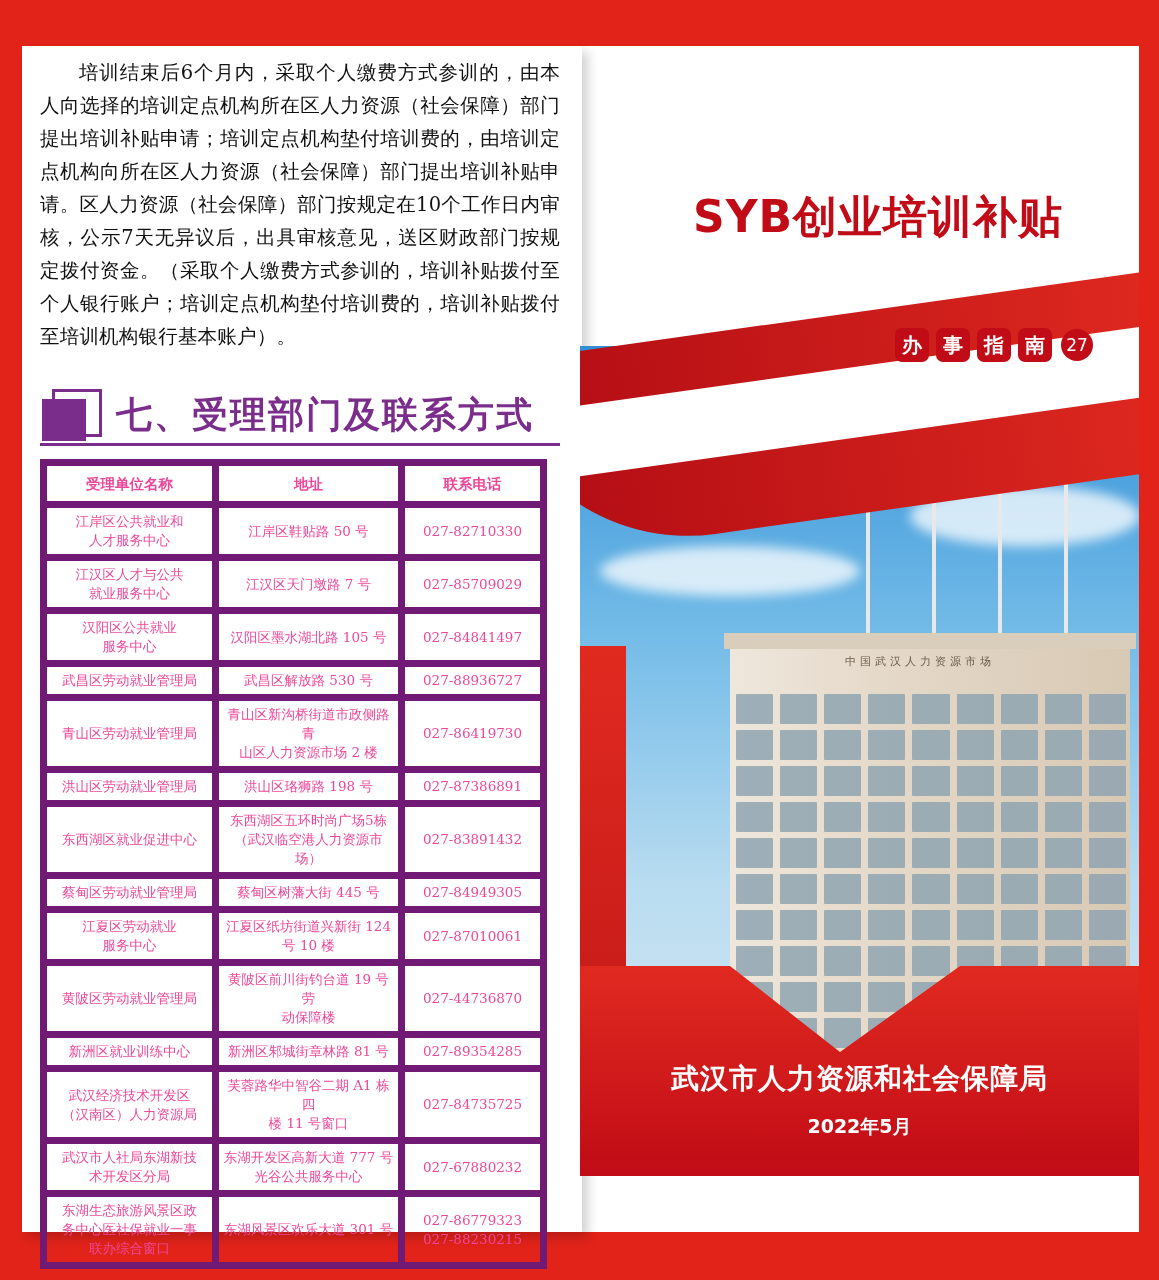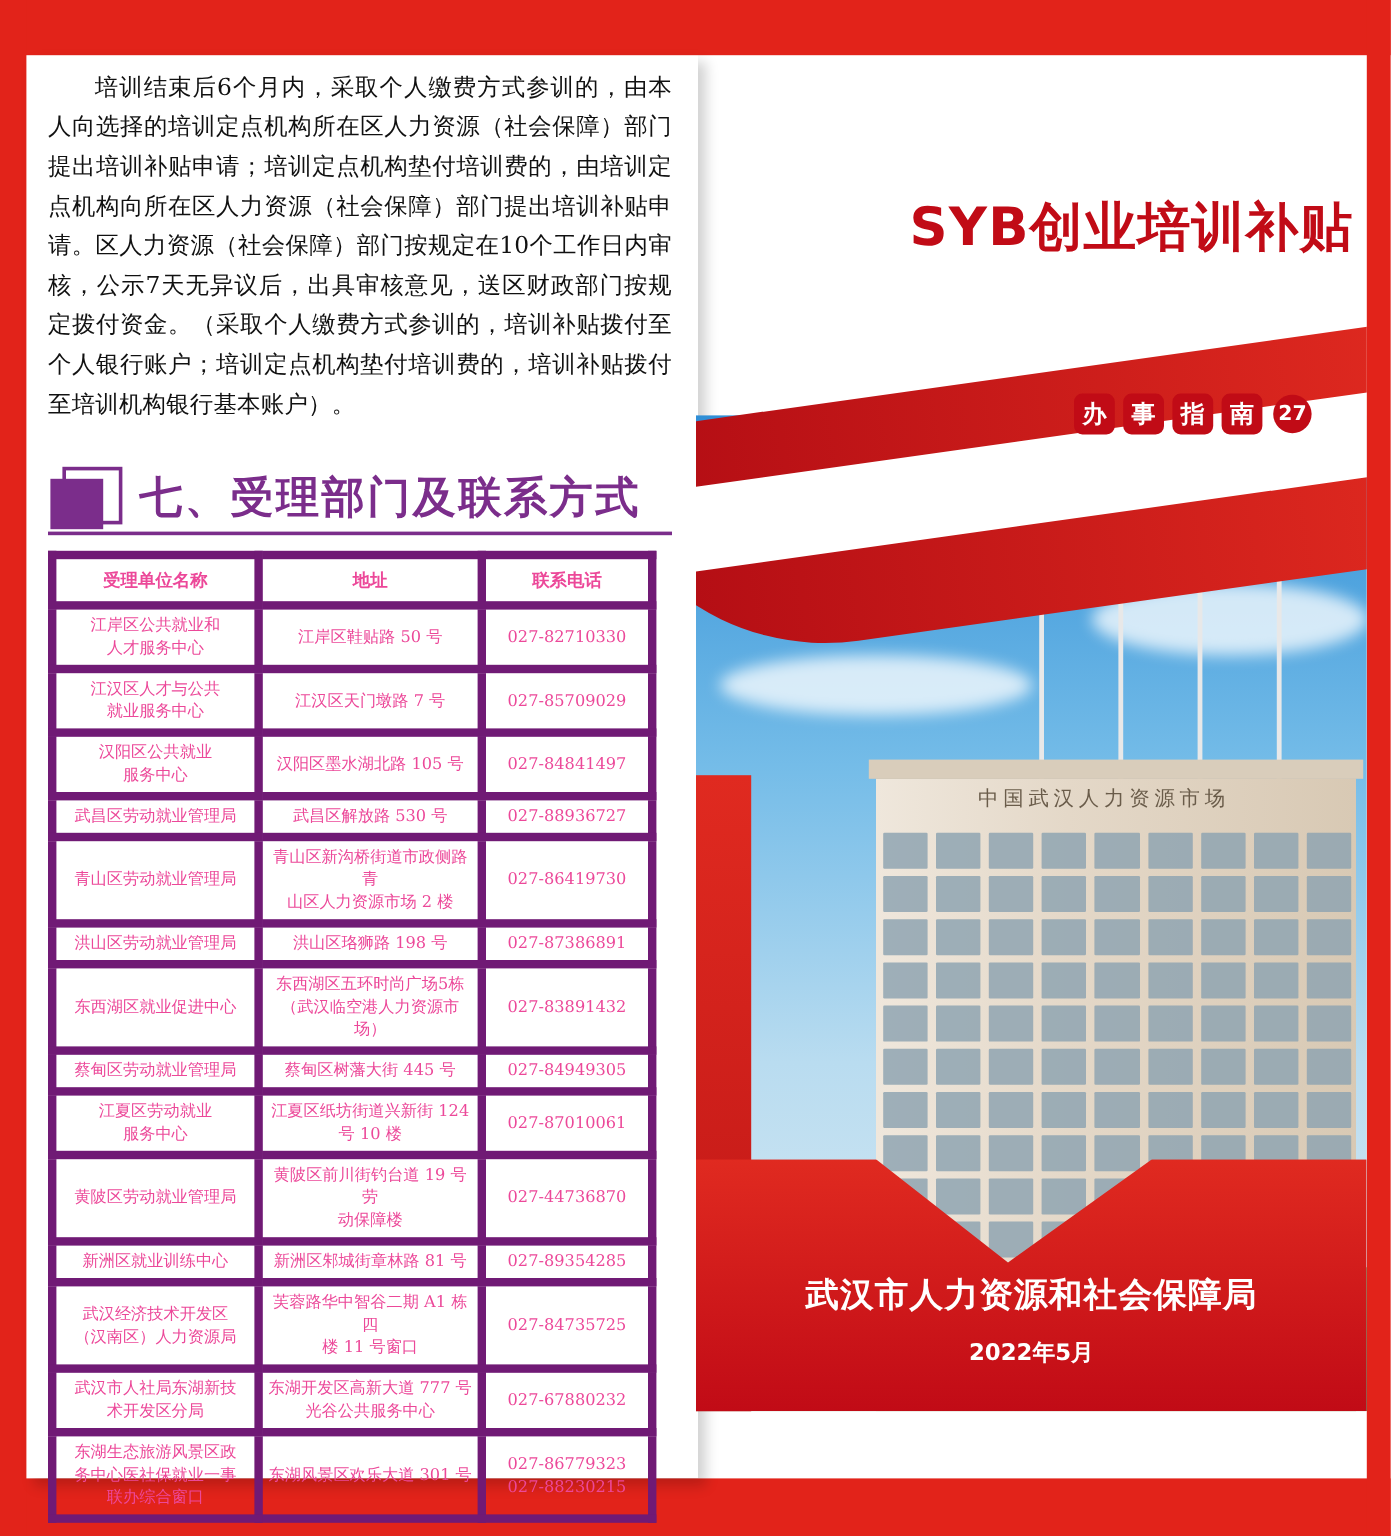--- a/index.html
+++ b/index.html
@@ -138,28 +138,28 @@
     position: absolute;
     left: 580px;
     top: 46px;
     width: 559px;
     height: 1186px;
     overflow: hidden;
   }
   .main-title {
     position: absolute;
     left: 48px;
-    top: 114px;
+    top: 142px;
     width: 500px;
     font-family: "DejaVu Sans", sans-serif;
     font-weight: bold;
     font-size: 44px;
     letter-spacing: 1px;
     color: #c10b16;
-    text-align: right;
+    text-align: center;
     white-space: nowrap;
   }
   
   .guide-badge {
     position: absolute;
     left: 315px;
     top: 282px;
     display: flex;
     align-items: center;
     gap: 7px;
@@ -175,21 +175,21 @@
     display: flex;
     align-items: center;
     justify-content: center;
   }
   .guide-badge .num {
     width: 32px; height: 32px;
     background: #c10b16;
     border-radius: 50%;
     color: #fff;
     font-family: "DejaVu Sans", sans-serif;
-    font-weight: bold;
+    font-weight: normal;
     font-size: 17px;
     display: flex;
     align-items: center;
     justify-content: center;
     margin-left: 2px;
   }
 
   
   .photo {
     position: absolute;
@@ -225,21 +225,21 @@
     width: 412px; height: 16px;
     background: #d9cdbb;
   }
   .bldg-name {
     position: absolute;
     left: 160px;
     top: 308px;
     width: 360px;
     text-align: center;
     font-family: "DejaVu Sans", sans-serif;
-    font-size: 17px;
+    font-size: 11px;
     color: #6a5c4a;
     letter-spacing: 4px;
     white-space: nowrap;
   }
   .win-grid {
     position: absolute;
     left: 156px;
     top: 348px;
     width: 390px;
     height: 470px;

